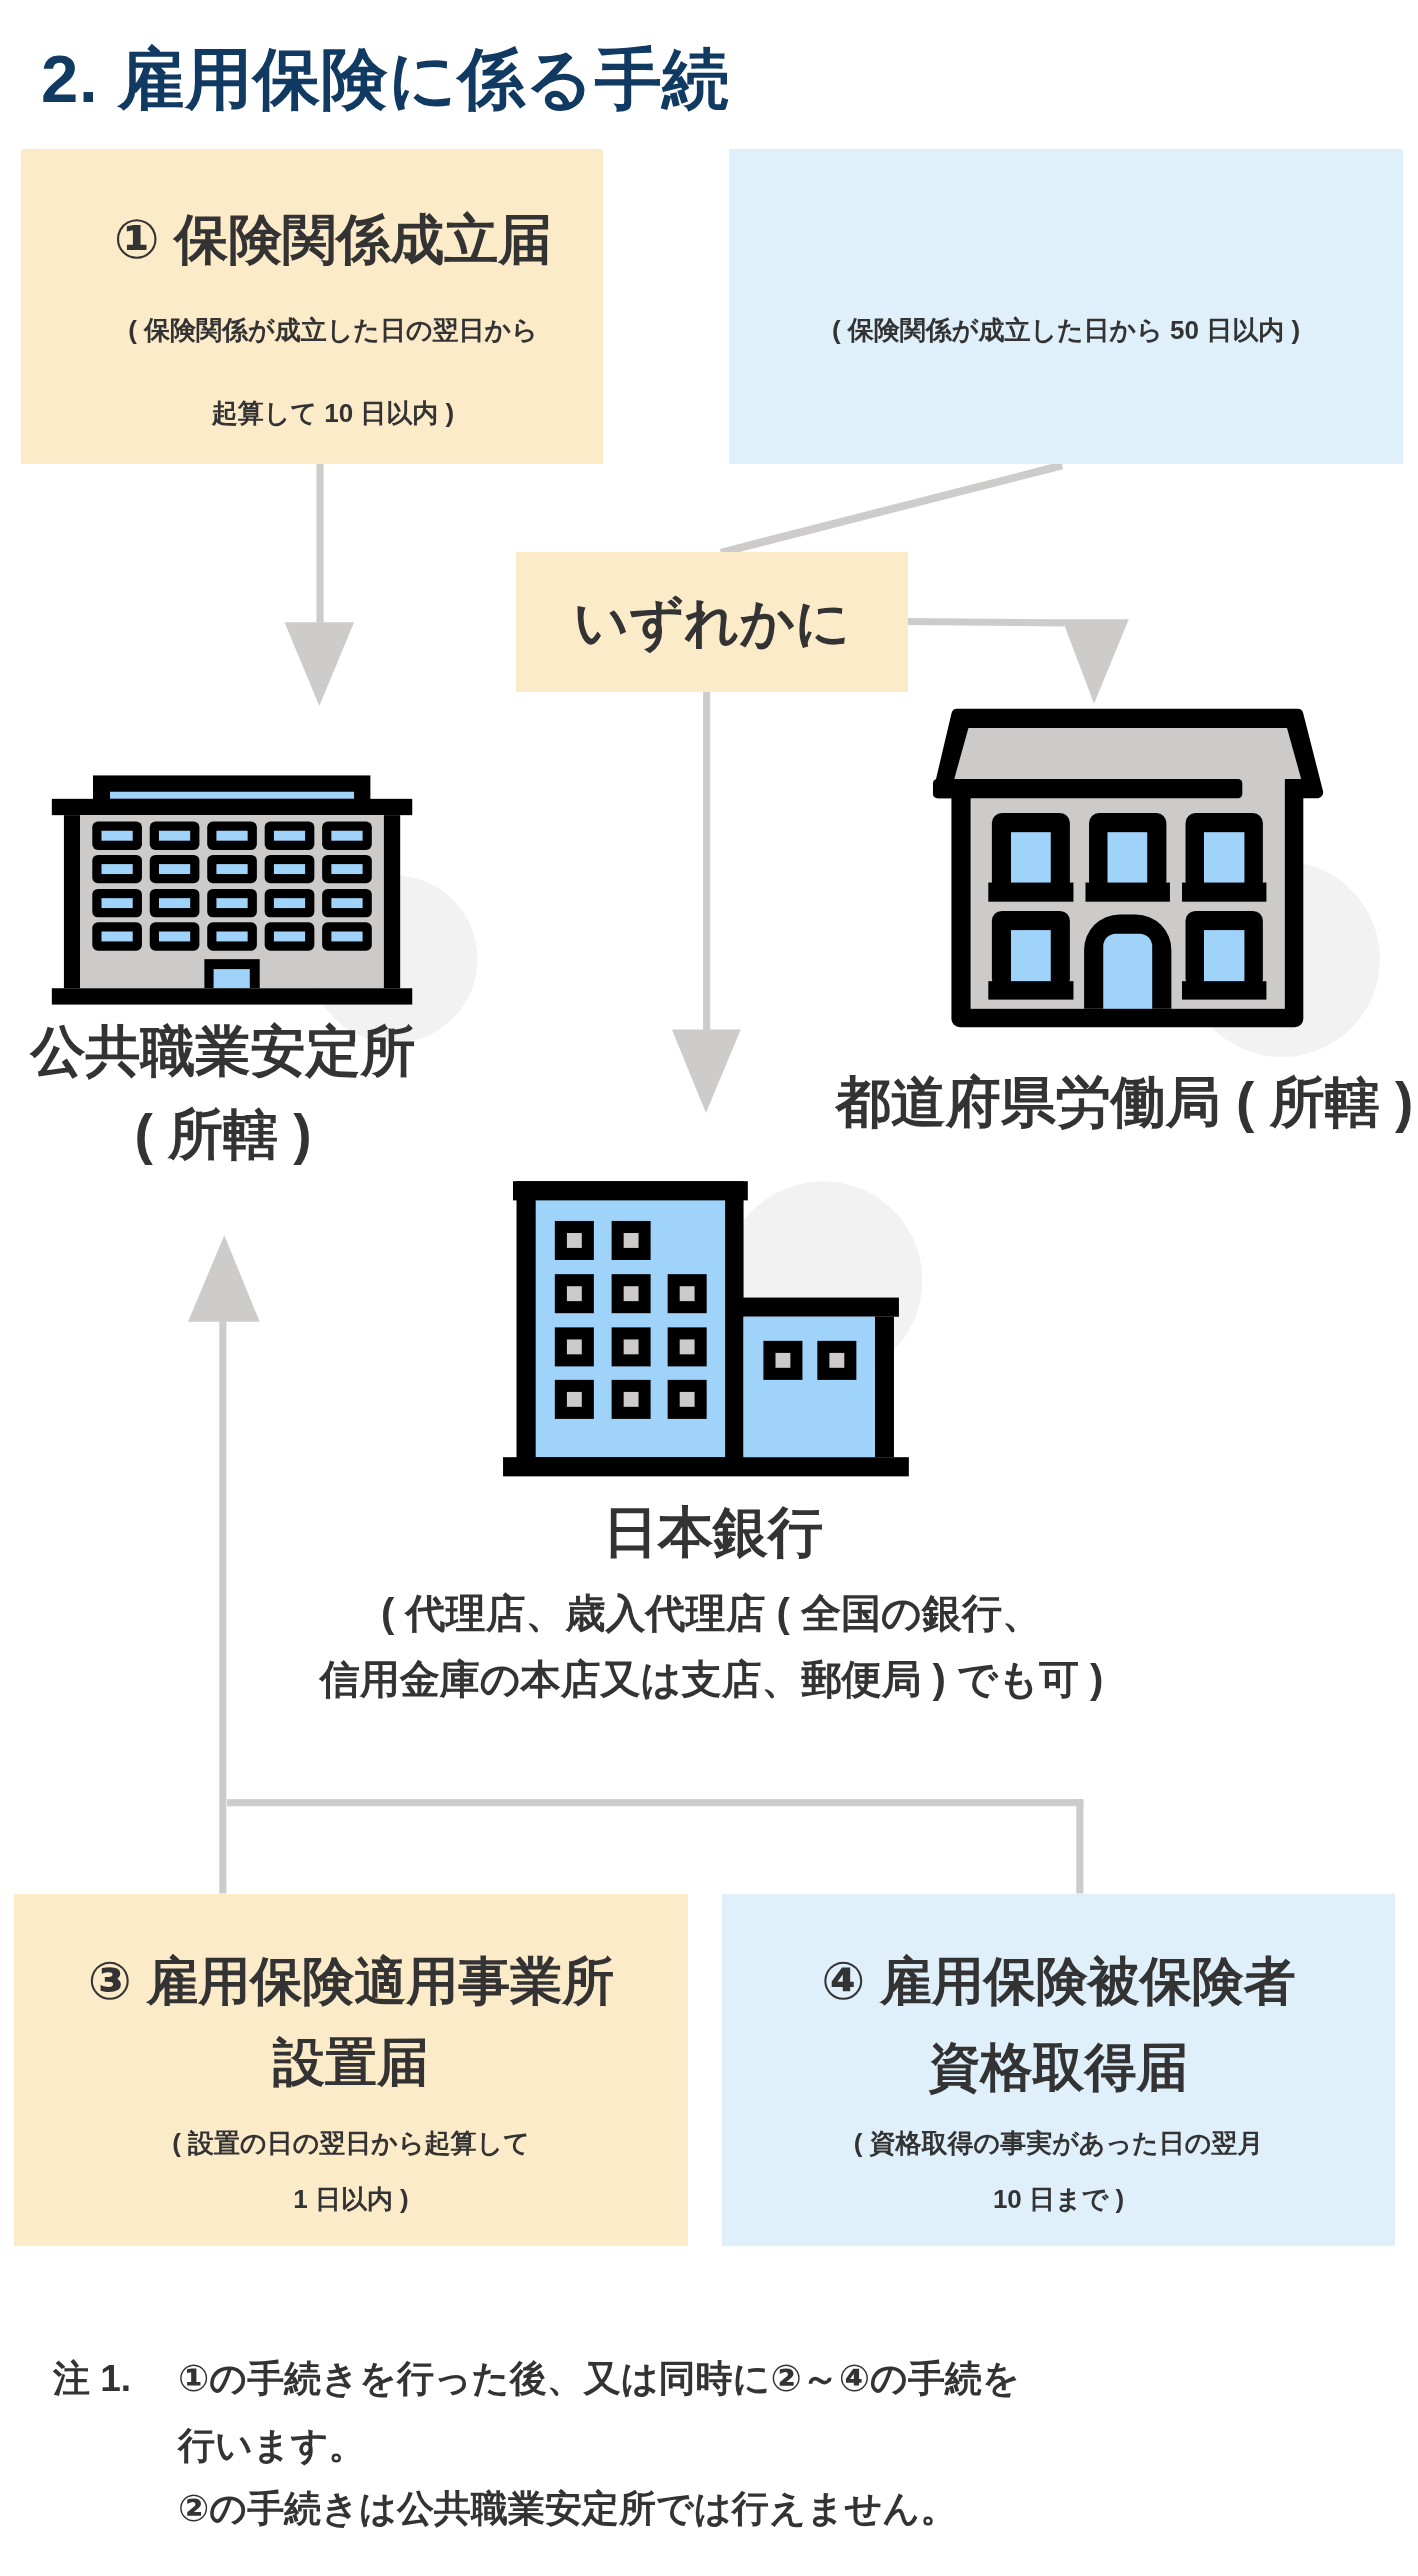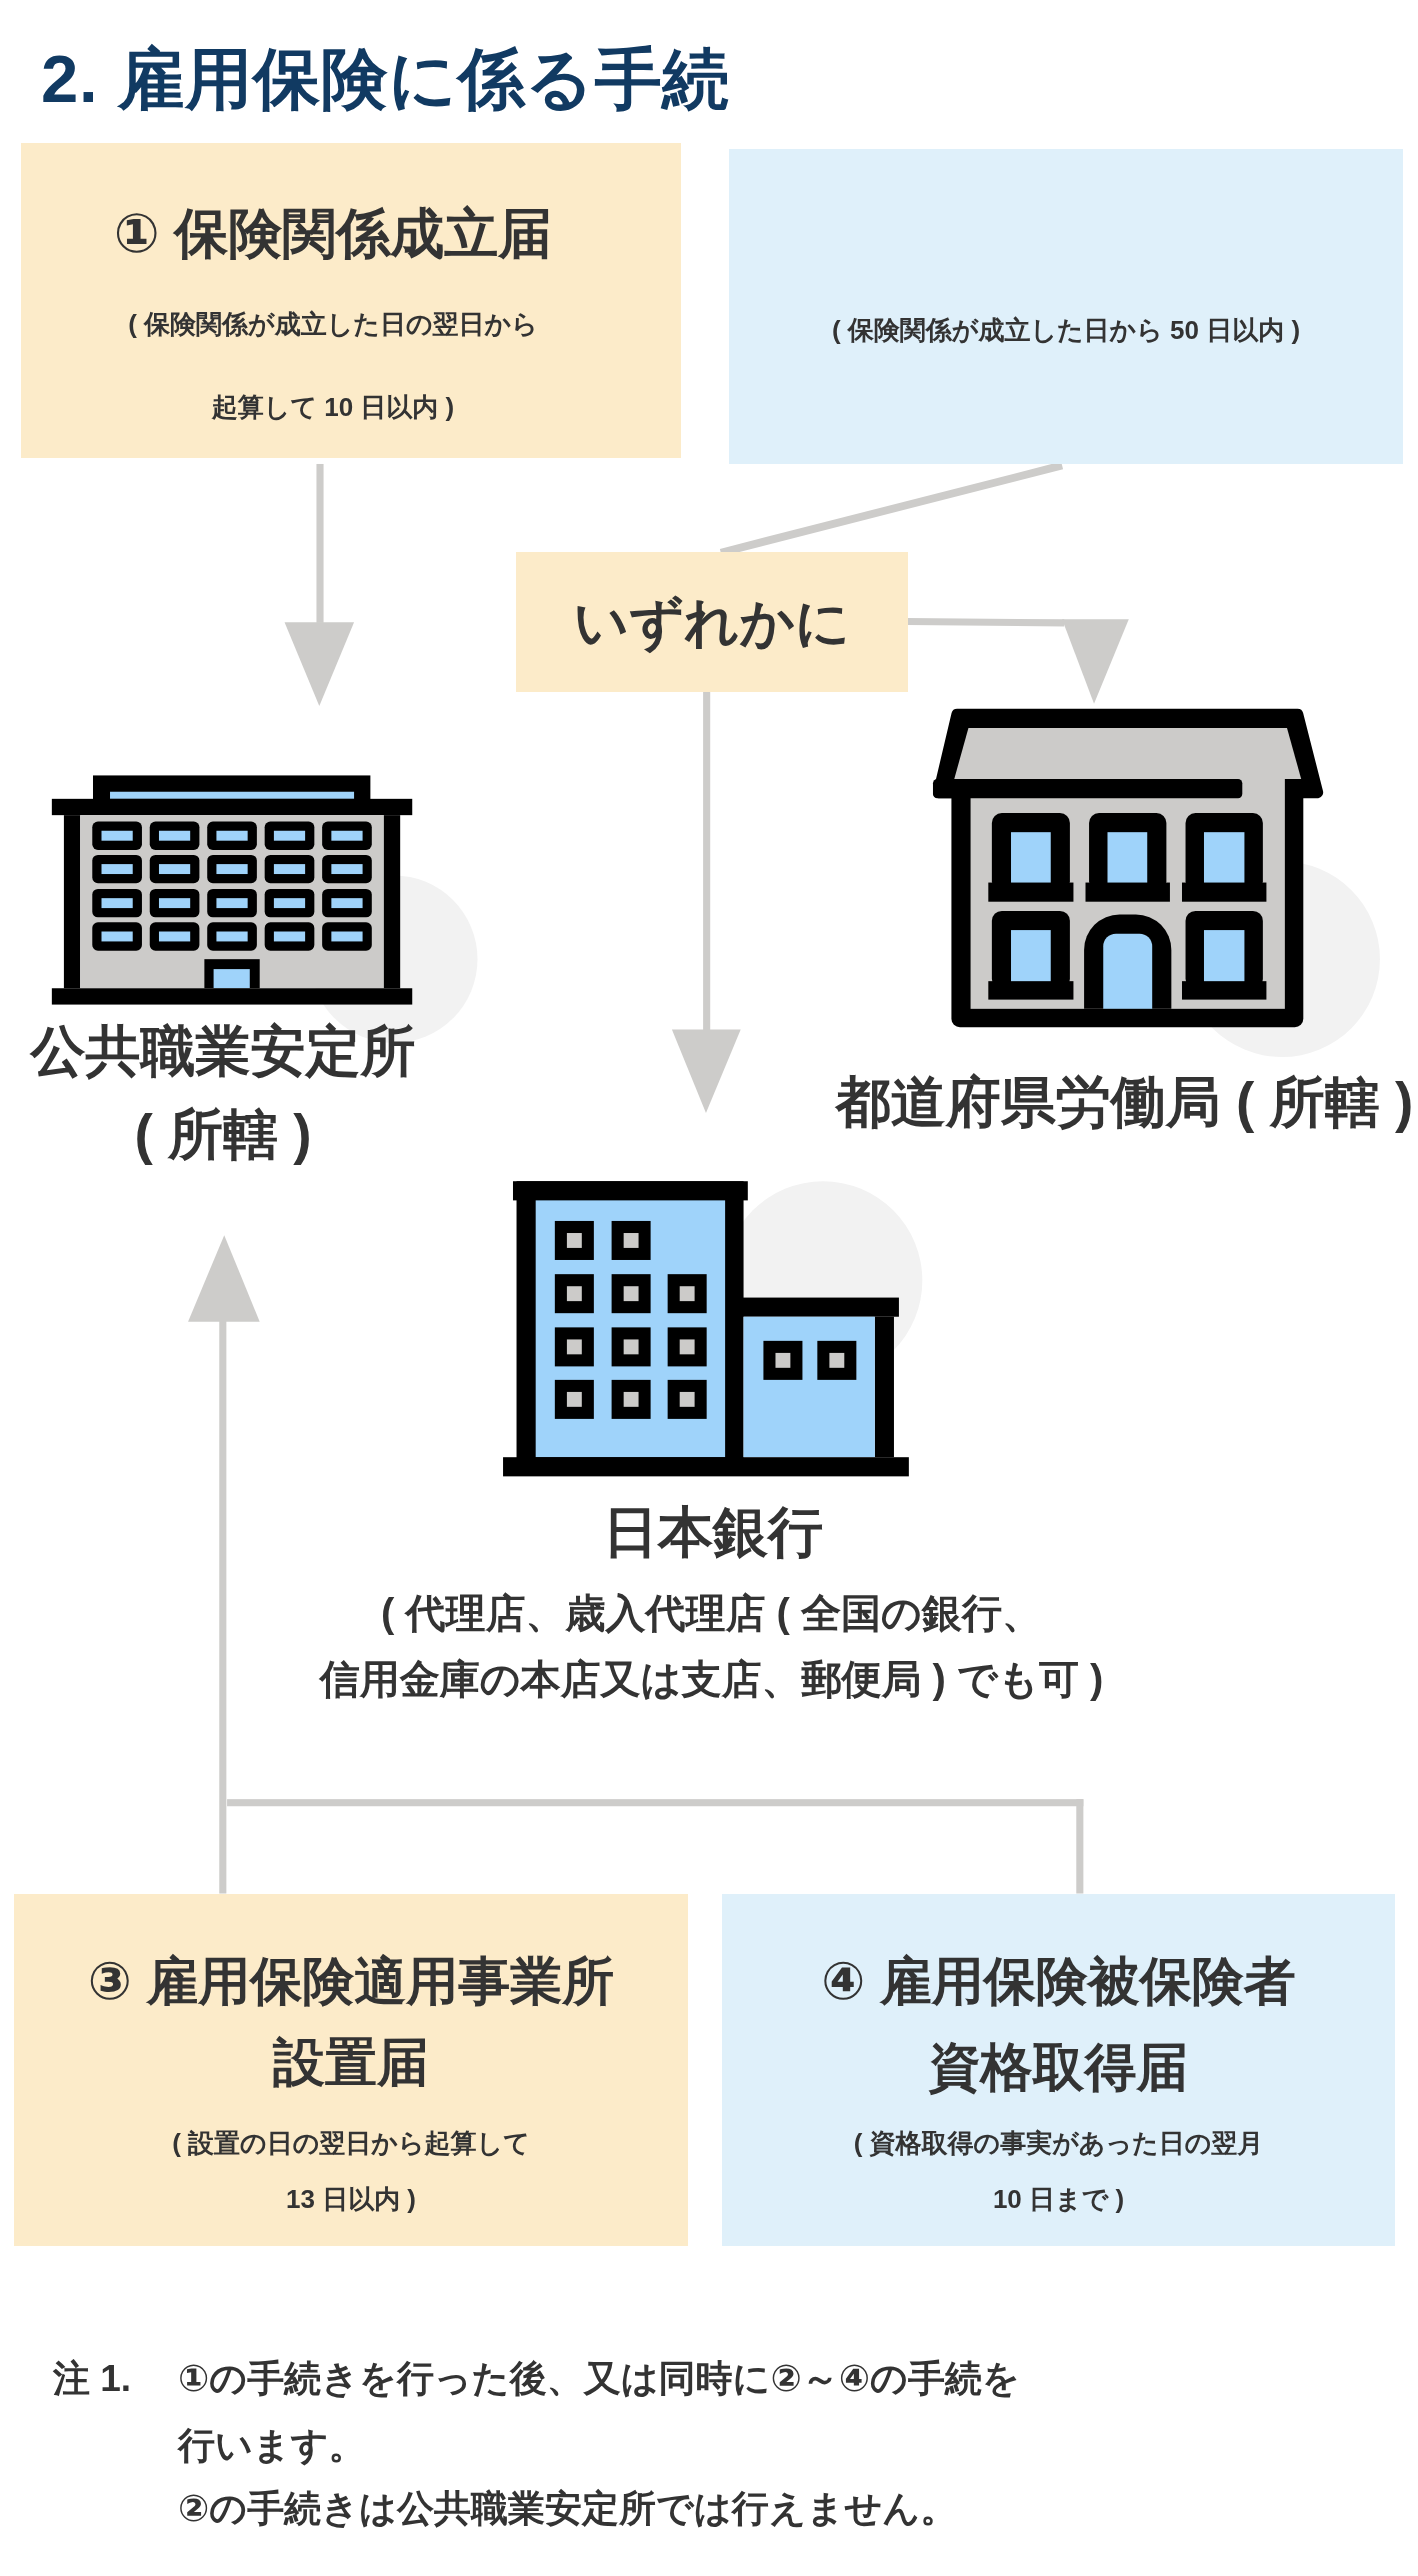--- a/index.html
+++ b/index.html
@@ -253,39 +253,39 @@
           <rect x="1152" y="1890" width="55" height="55" class="b-black"></rect>
           <rect x="1169" y="1907" width="21" height="21" class="b-gray"></rect>
         </g>
       </g>
     <rect class="b-black" x="709" y="2054" width="572" height="27"></rect>
   </g>
 </svg>
 
 <div class="abs page-title">2. 雇用保険に係る手続</div>
 
-<div class="box yellow" style="left:21px;top:143px;width:660px;height:315px;">
+<div class="box yellow" style="left:21px;top:149px;width:582px;height:315px;">
   <div class="line t76" style="top:58px;width:624px;">① 保険関係成立届</div>
   <div class="line t48" style="top:160px;width:624px;">( 保険関係が成立した日の翌日から</div>
   <div class="line t48" style="top:243px;width:624px;">起算して 10 日以内 )</div>
 </div>
 
 <div class="box blue" style="left:729px;top:149px;width:674px;height:315px;">
   <div class="line t48" style="top:160px;">( 保険関係が成立した日から 50 日以内 )</div>
 </div>
 
 <div class="box yellow" style="left:516px;top:552px;width:392px;height:140px;">
   <div class="line" style="top:0;height:140px;line-height:140px;font-size:54px;">いずれかに</div>
 </div>
 
 <div class="box yellow" style="left:14px;top:1894px;width:674px;height:352px;">
   <div class="line t74" style="top:55px;">③ 雇用保険適用事業所</div>
   <div class="line t74" style="top:141px;font-family:Liberation Mono, monospace;">設置届</div>
   <div class="line t48" style="top:228px;">( 設置の日の翌日から起算して</div>
-  <div class="line t48" style="top:284px;">13 日以内 )</div>
+  <div class="line t48" style="top:284px;">1 日以内 )</div>
 </div>
 
 <div class="box blue" style="left:722px;top:1894px;width:673px;height:352px;">
   <div class="line t74" style="top:55px;">④ 雇用保険被保険者</div>
   <div class="line t74" style="top:141px;">資格取得届</div>
   <div class="line t48" style="top:228px;">( 資格取得の事実があった日の翌月</div>
   <div class="line t48" style="top:284px;">10 日まで )</div>
 </div>
 
 <div class="label l78" style="left:10px;width:426px;top:1017px;">公共職業安定所</div>

